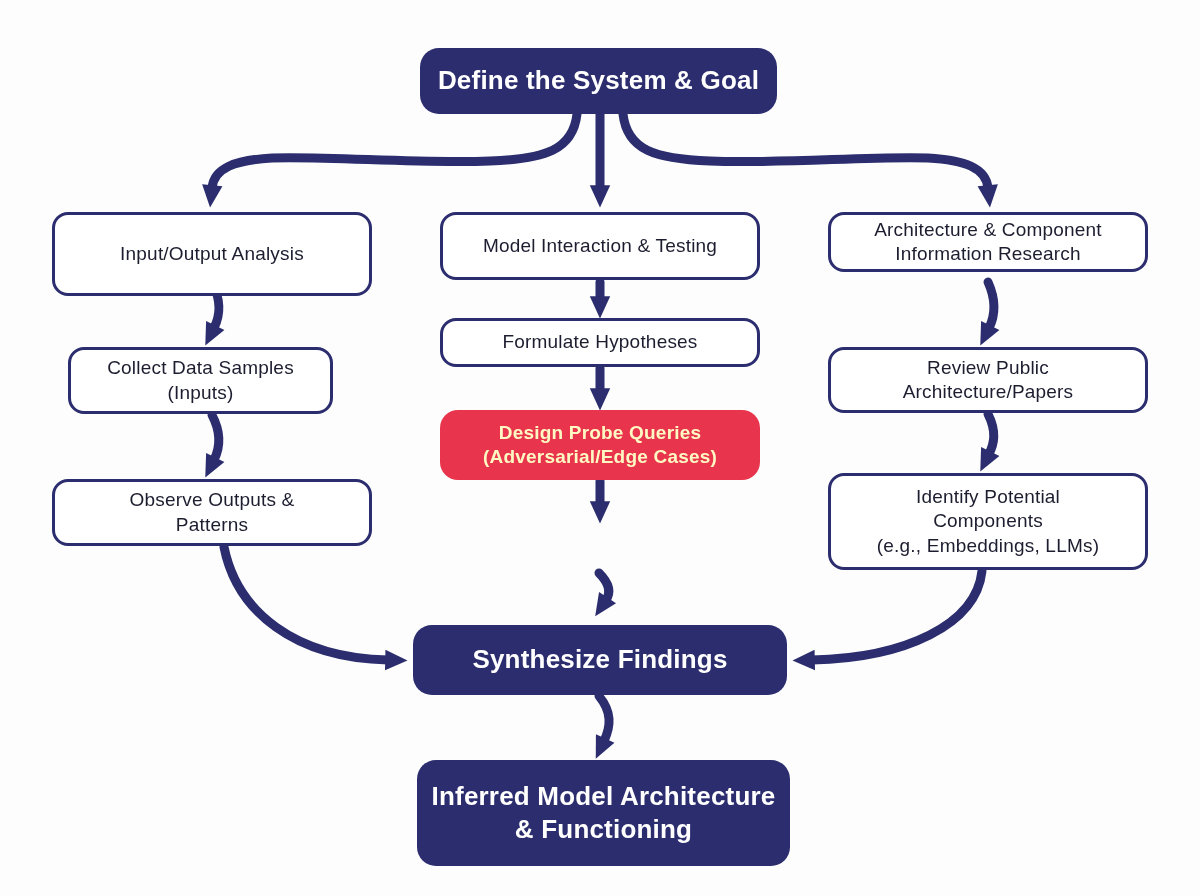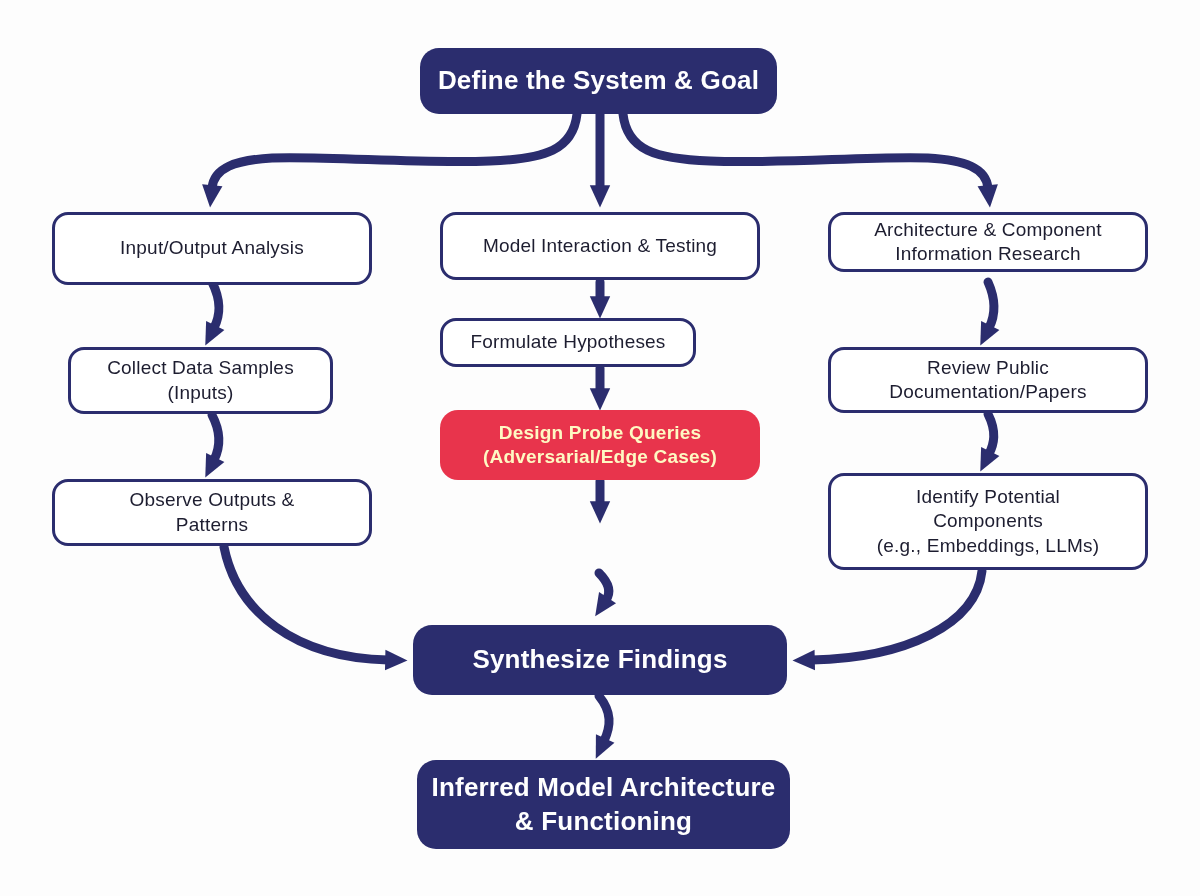--- a/index.html
+++ b/index.html
@@ -94,44 +94,44 @@
     <path class="flow" marker-end="url(#ah)" d="M 988 414 C 997 432 994 444 989 454"></path>
 
     <path class="flow" marker-end="url(#ah)" d="M 224 547 C 237 612 295 658 388 660"></path>
     <path class="flow" marker-end="url(#ah)" d="M 599 573 C 611 585 610 594 606 600"></path>
     <path class="flow" marker-end="url(#ah)" d="M 982 571 C 976 625 905 658 812 660"></path>
     <path class="flow" marker-end="url(#ah)" d="M 599 696 C 612 712 611 726 604 741"></path>
   </svg>
 
   <div class="node filled" style="left:420px; top:48px; width:357px; height:66px;">Define the System &amp; Goal</div>
 
-  <div class="node outline" style="left:52px; top:212px; width:320px; height:73px;">Input/Output Analysis</div>
+  <div class="node outline" style="left:52px; top:212px; width:320px; height:84px;">Input/Output Analysis</div>
 
   <div class="node outline" style="left:68px; top:347px; width:265px; height:67px;">Collect Data Samples
 (Inputs)</div>
 
   <div class="node outline" style="left:52px; top:479px; width:320px; height:67px;">Observe Outputs &amp;
 Patterns</div>
 
   <div class="node outline" style="left:440px; top:212px; width:320px; height:68px;">Model Interaction &amp; Testing</div>
 
-  <div class="node outline" style="left:440px; top:318px; width:256px; height:49px;">Formulate Hypotheses</div>
+  <div class="node outline" style="left:440px; top:318px; width:320px; height:49px;">Formulate Hypotheses</div>
 
   <div class="node accent" style="left:440px; top:410px; width:320px; height:70px;">Design Probe Queries
 (Adversarial/Edge Cases)</div>
 
 
   <div class="node outline" style="left:828px; top:212px; width:320px; height:60px;">Architecture &amp; Component
 Information Research</div>
 
   <div class="node outline" style="left:828px; top:347px; width:320px; height:66px;">Review Public
-Documentation/Papers</div>
+Architecture/Papers</div>
 
   <div class="node outline" style="left:828px; top:473px; width:320px; height:97px;">Identify Potential
 Components
 (e.g., Embeddings, LLMs)</div>
 
   <div class="node filled" style="left:413px; top:625px; width:374px; height:70px;">Synthesize Findings</div>
 
-  <div class="node filled" style="left:417px; top:760px; width:373px; height:89px;">Inferred Model Architecture
+  <div class="node filled" style="left:417px; top:760px; width:373px; height:106px;">Inferred Model Architecture
 &amp; Functioning</div>
 
 </div>
 
 </body></html>

